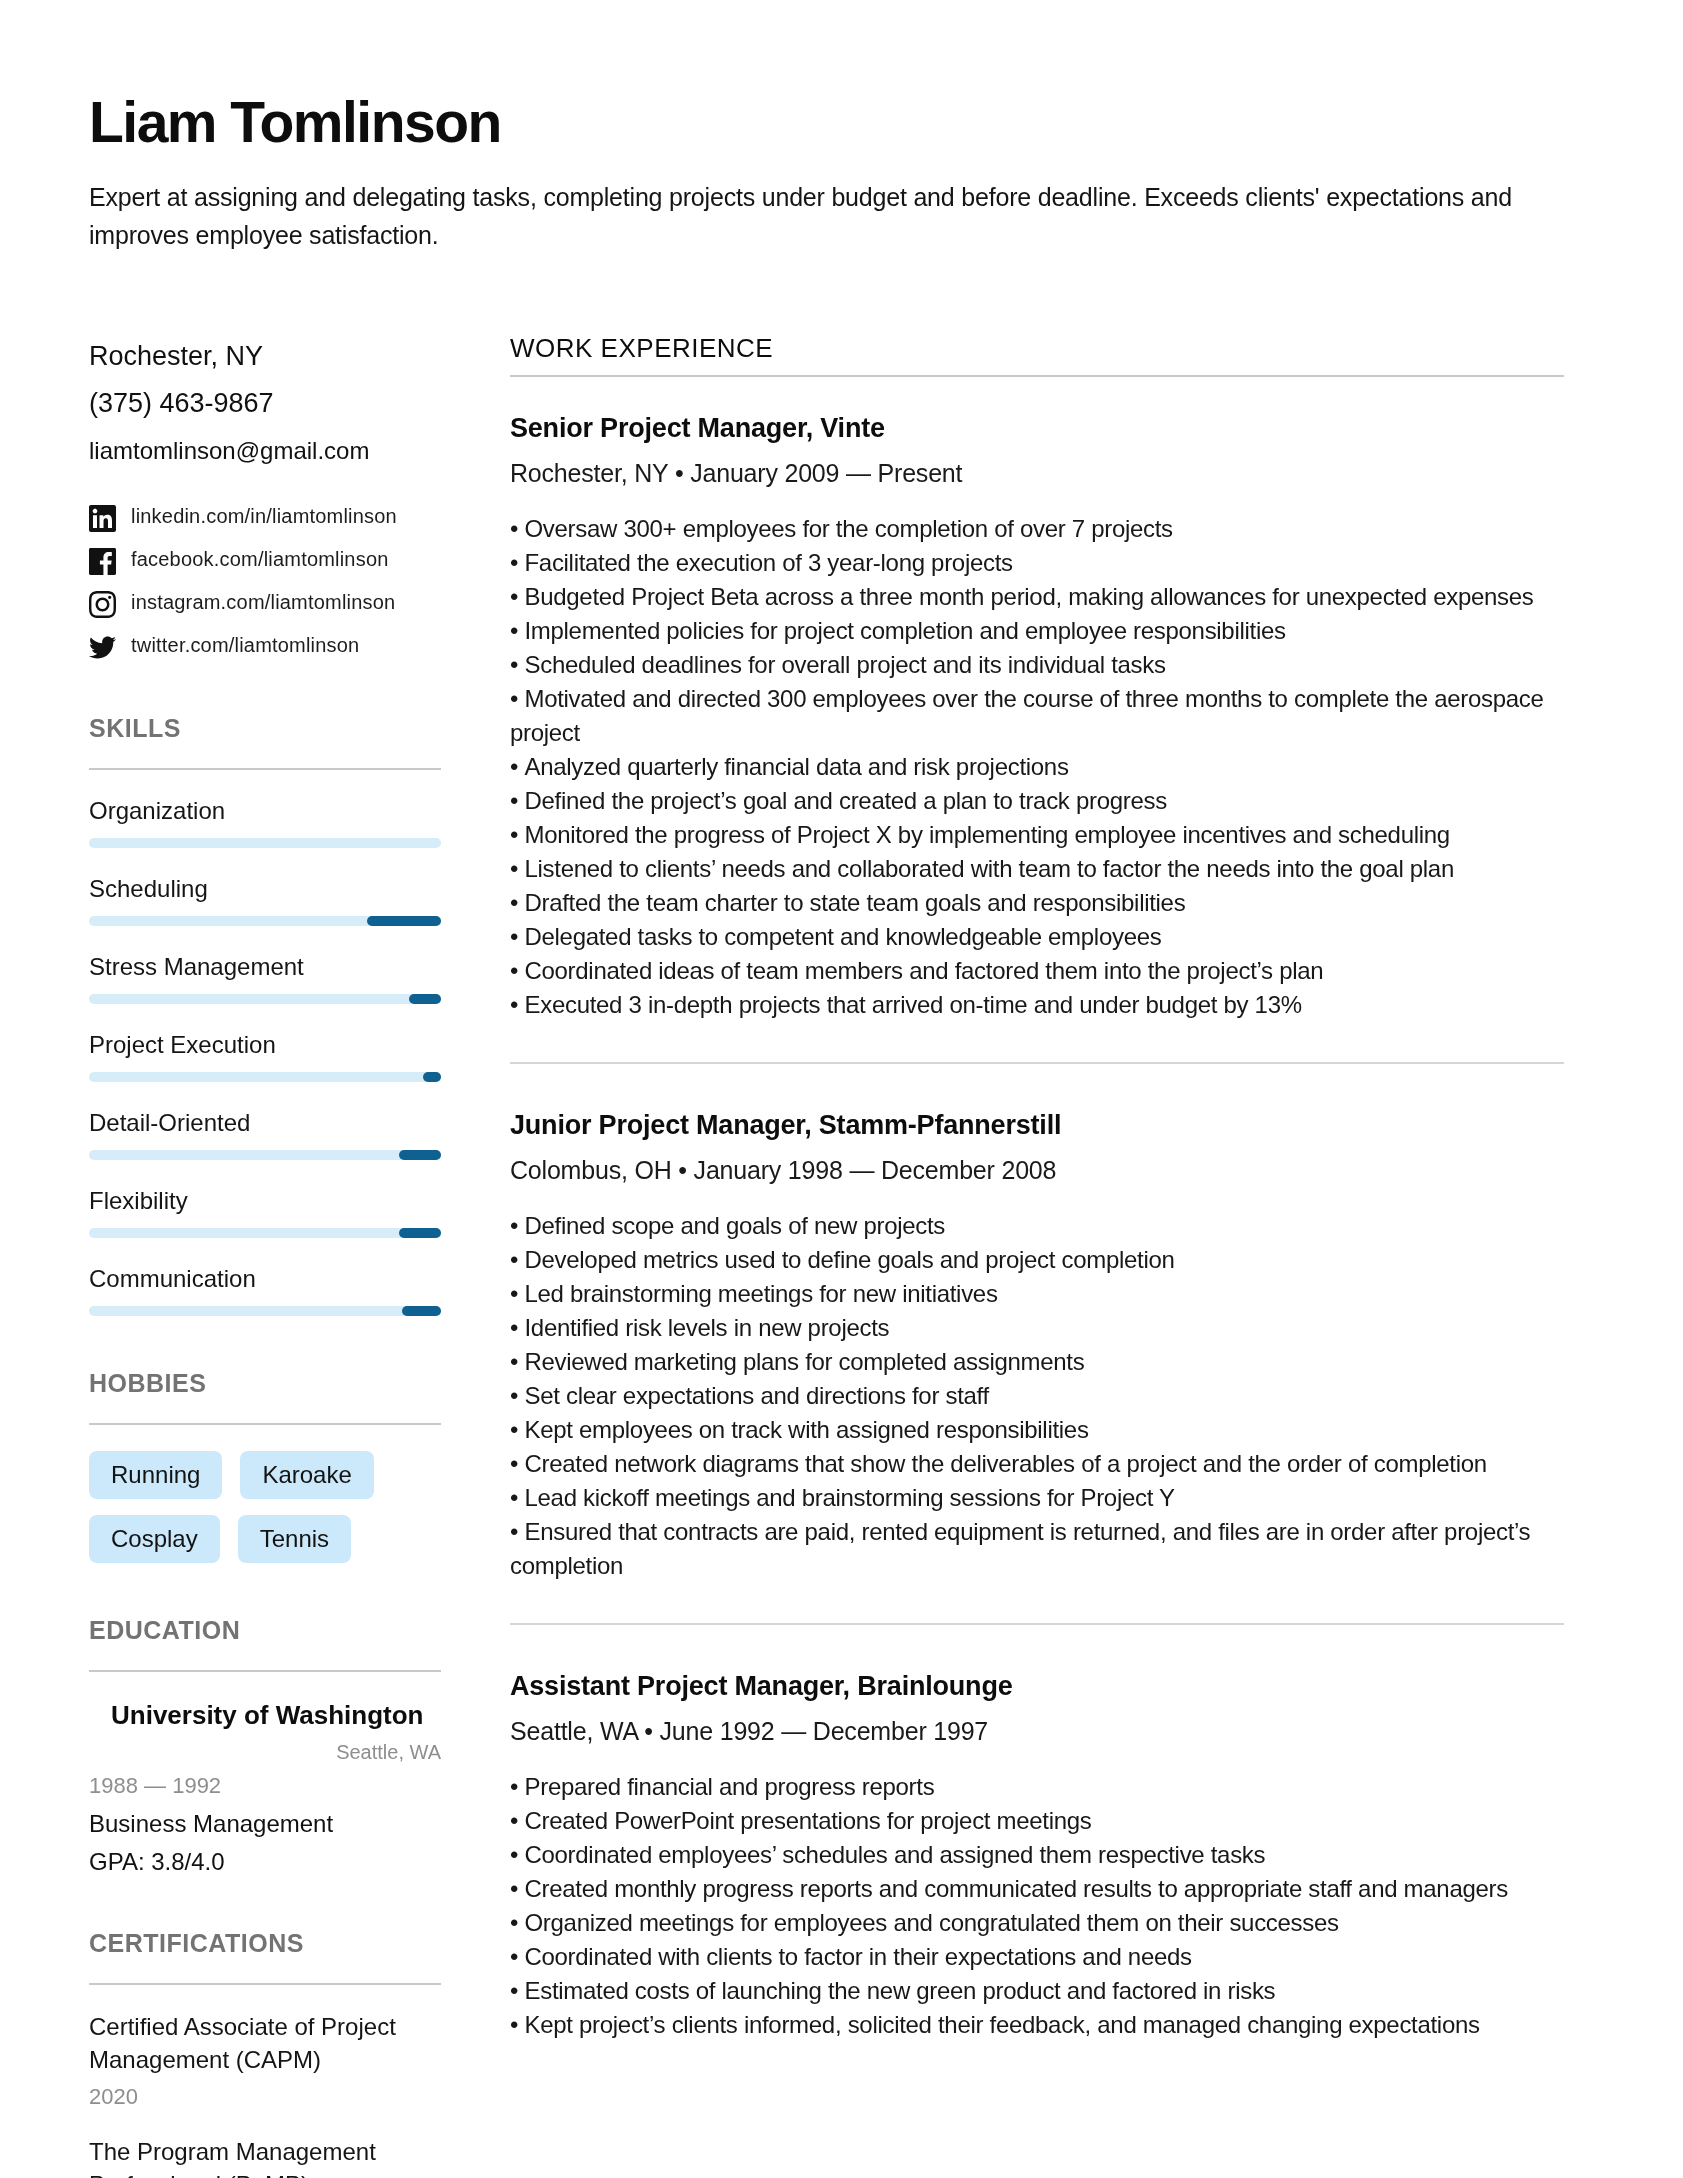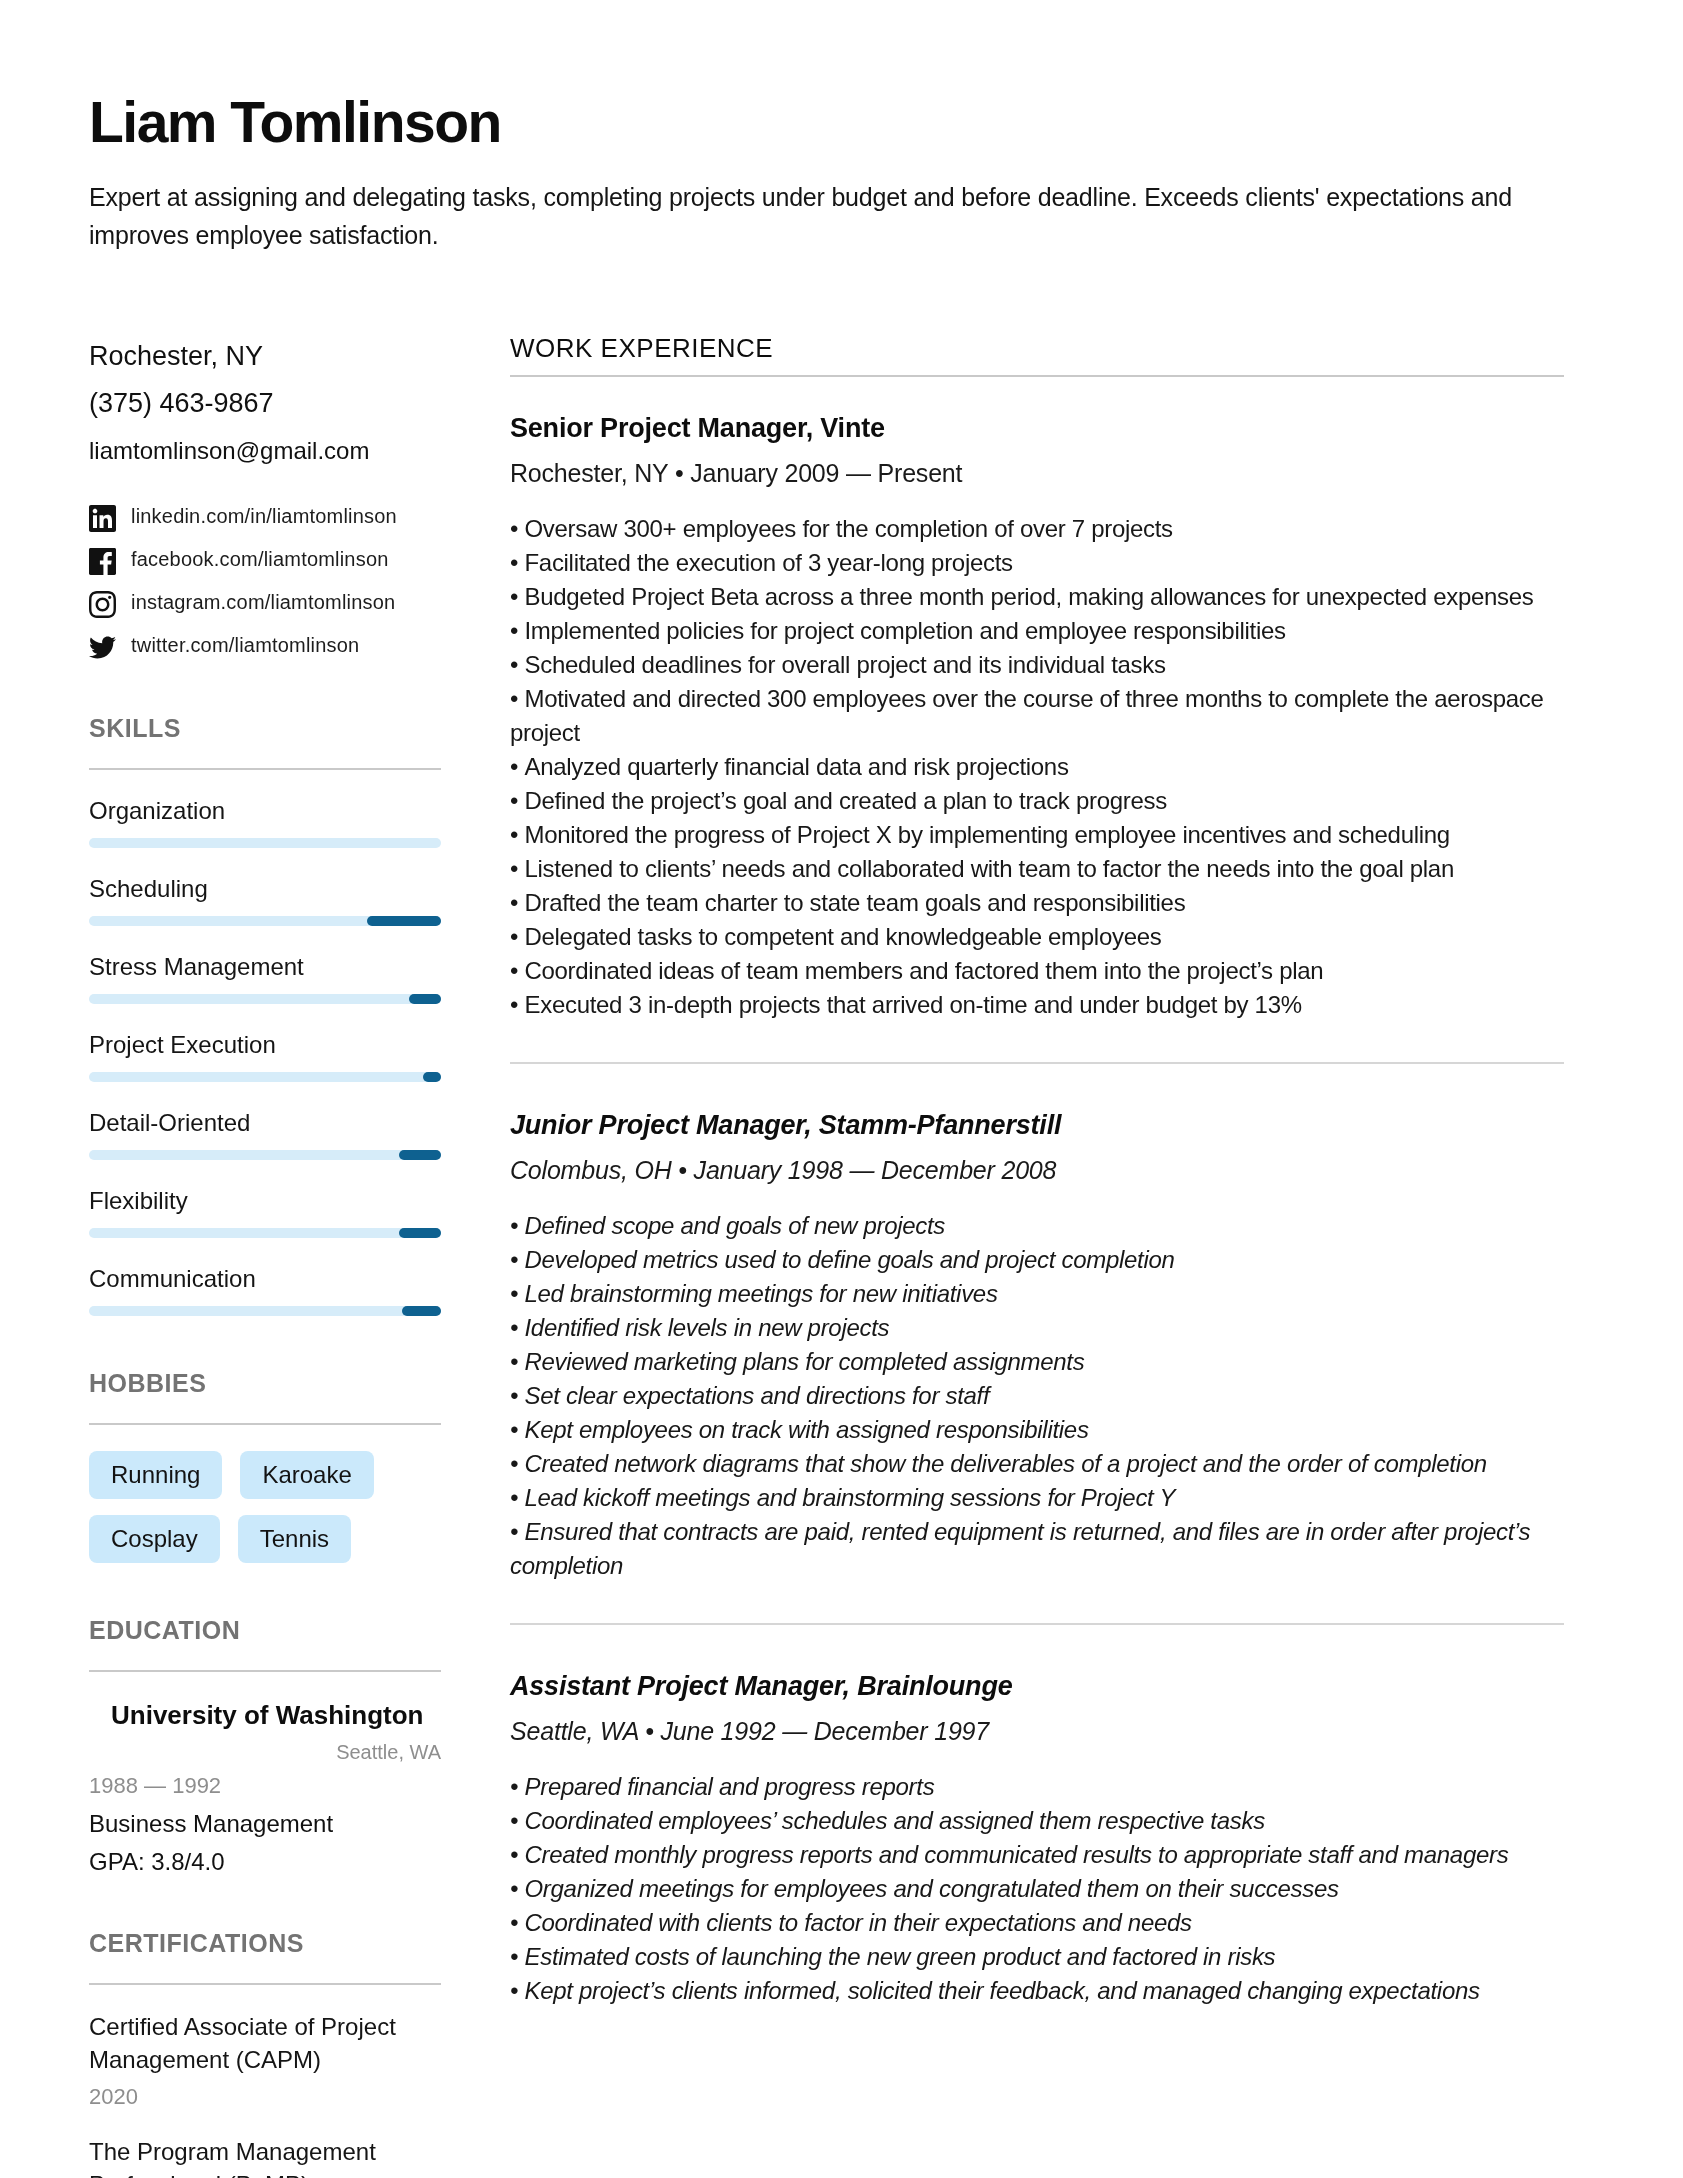--- a/index.html
+++ b/index.html
@@ -53,21 +53,21 @@
   .edu-gpa{margin-top:10px;font-size:24px;}
 
   
   .cert{margin-top:25px;}
   .cert-name{font-size:24px;line-height:1.4;color:#151515;}
   .cert-year{margin-top:7px;font-size:22px;color:#8e8e8e;}
 
   
   .we-title{font-size:26px;font-weight:400;letter-spacing:0.5px;padding-bottom:11px;border-bottom:2px solid #c9c9c9;color:#0d0d0d;}
   .job{padding-top:36px;}
-  .job.divided{margin-top:40px;border-top:2px solid #d6d6d6;padding-top:46px;font-style:italic;}
+  .job.divided{margin-top:40px;border-top:2px solid #d6d6d6;padding-top:46px;}
   .job-title{font-size:27px;font-weight:700;letter-spacing:-0.2px;color:#0d0d0d;}
   .job-meta{margin-top:15px;font-size:25px;letter-spacing:-0.2px;color:#1a1a1a;}
   .bullets{margin-top:24px;}
   .bullet{font-size:24px;line-height:34px;letter-spacing:-0.3px;color:#181818;}
   .bullet::before{content:"\2022\00a0";}
 </style>
 </head>
 <body>
 
 <div class="page">
@@ -281,20 +281,21 @@
           </div>
       </div>
 
       <div class="job divided">
         <div class="job-title">Assistant Project Manager, Brainlounge</div>
         <div class="job-meta">Seattle, WA • June 1992 — December 1997</div>
         <div class="bullets">
 
             <div class="bullet">Prepared financial and progress reports</div>
 
+            <div class="bullet">Created PowerPoint presentations for project meetings</div>
 
             <div class="bullet">Coordinated employees’ schedules and assigned them respective tasks</div>
 
             <div class="bullet">Created monthly progress reports and communicated results to appropriate staff and managers</div>
 
             <div class="bullet">Organized meetings for employees and congratulated them on their successes</div>
 
             <div class="bullet">Coordinated with clients to factor in their expectations and needs</div>
 
             <div class="bullet">Estimated costs of launching the new green product and factored in risks</div>

